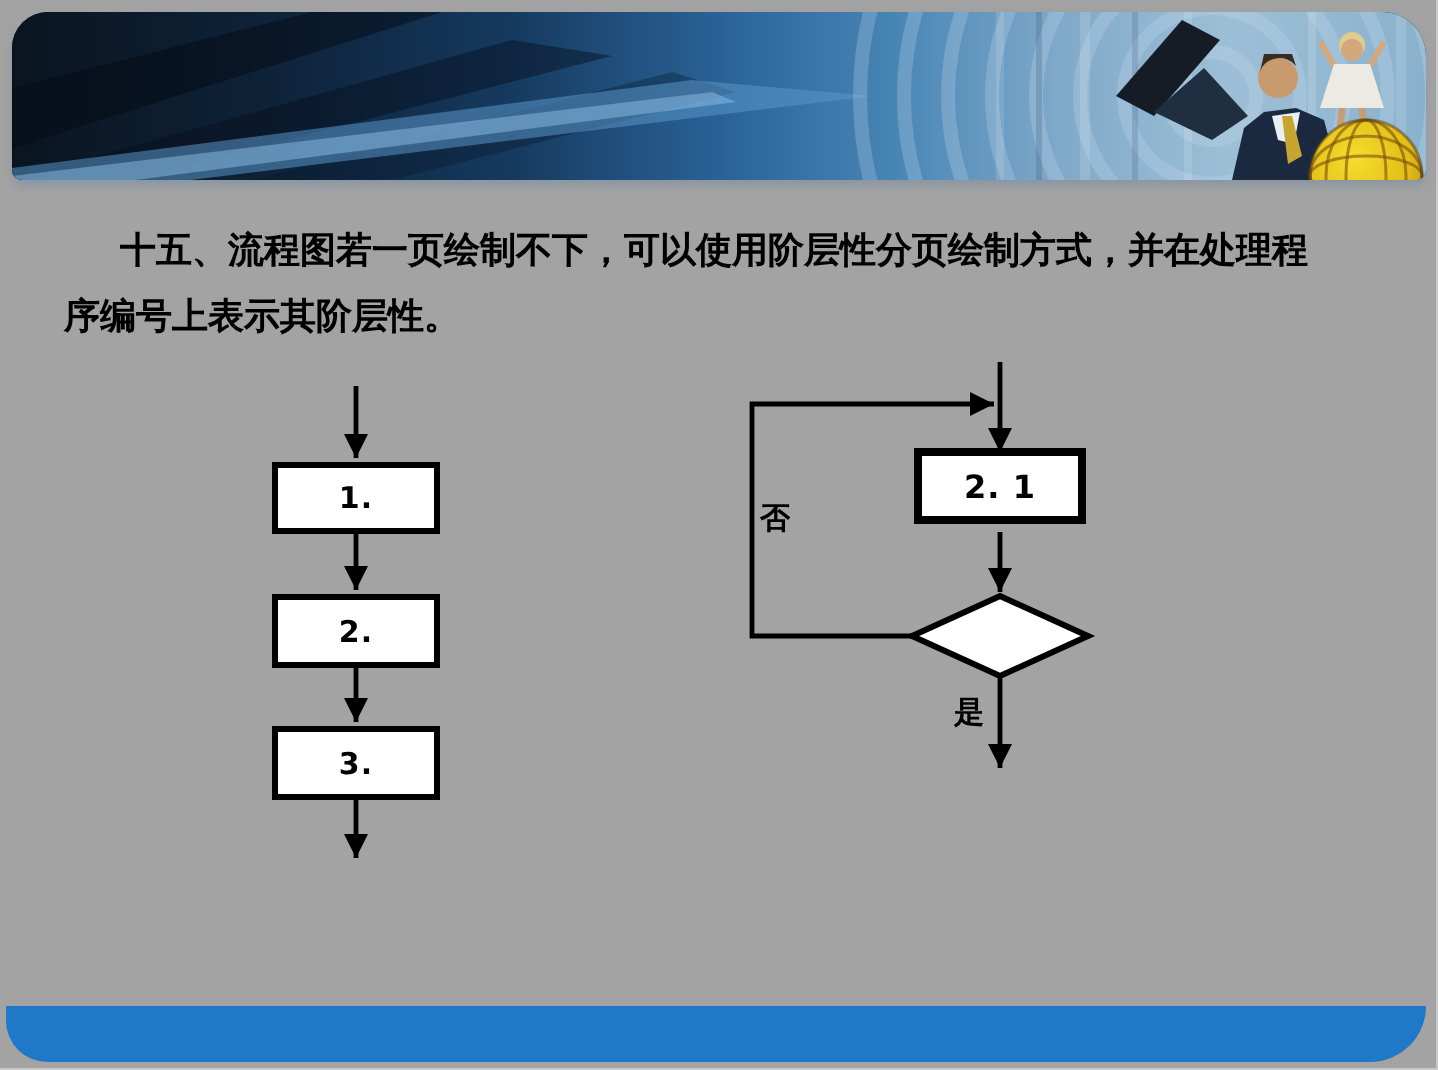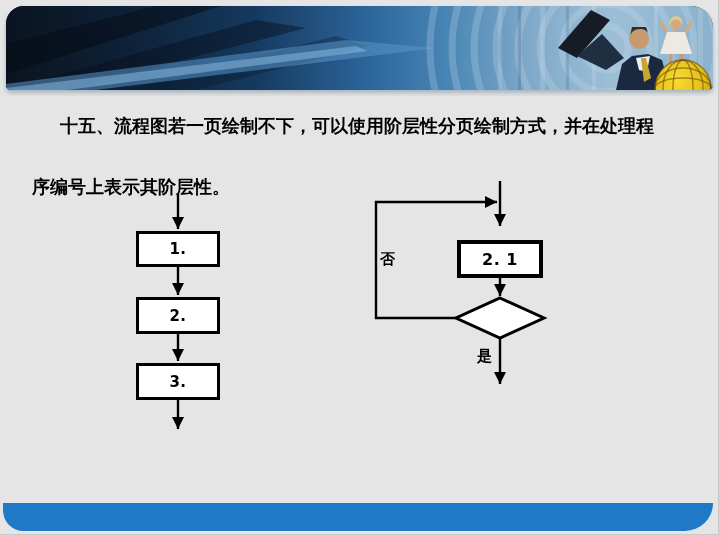--- a/index.html
+++ b/index.html
@@ -1,33 +1,33 @@
 <!DOCTYPE html>
 <html><head>
 <meta charset="utf-8">
 <title>Slide</title>
 <style>
   html,body{margin:0;padding:0;background:#ffffff;}
   .slide{
-    position:relative;width:719px;height:535px;background:#e5e5e5;overflow:hidden;
+    position:relative;width:719px;height:535px;background:#a3a3a3;overflow:hidden;
     font-family:"DejaVu Sans","Liberation Sans",sans-serif;color:#000;
     border-right:1px solid #c9c9c9;border-bottom:1px solid #c9c9c9;box-sizing:border-box;
   }
   
   .banner{
     position:absolute;left:6px;top:6px;width:707px;height:84px;
     border-radius:18px 22px 5px 5px;overflow:hidden;
     box-shadow:0 3px 4px rgba(120,140,160,.55);
     background:#0a1420;
   }
   .banner svg{display:block;width:100%;height:100%;}
   
   .intro-line{position:absolute;font-size:18px;font-weight:bold;line-height:22px;white-space:nowrap;}
   .line1{left:60px;top:115px;}
-  .line2{left:32px;top:148px;margin-top:28px;}
+  .line2{left:32px;top:148px;}
   .example-label{position:absolute;left:64px;top:190px;font-size:17px;font-weight:bold;}
   .caption{position:absolute;top:446px;font-size:17px;font-weight:bold;text-align:center;white-space:nowrap;}
   .caption1{left:98px;width:162px;}
   .caption2{left:330px;width:340px;}
   
   .node{
     position:absolute;display:flex;align-items:center;justify-content:center;
     font-size:15px;font-weight:bold;box-sizing:border-box;background:#fff;
     border:3px solid #000;letter-spacing:0.5px;
   }
@@ -162,20 +162,20 @@
       <line x1="500" y1="266" x2="500" y2="296" marker-end="url(#ah)"></line>
       <line x1="500" y1="338" x2="500" y2="384" marker-end="url(#ah)"></line>
       <polygon class="diamond" points="500,298 544,318 500,338 456,318"></polygon>
     </g>
   </svg>
 
   <div class="node" style="left:136px;top:231px;width:84px;height:36px;">1.</div>
   <div class="node" style="left:136px;top:297px;width:84px;height:37px;">2.</div>
   <div class="node" style="left:136px;top:363px;width:84px;height:37px;">3.</div>
 
-  <div class="node thick" style="left:457px;top:240px;width:86px;height:38px;">2. 1</div>
+  <div class="node thick" style="left:457px;top:224px;width:86px;height:38px;">2. 1</div>
 
   <div class="edge-label" style="left:380px;top:250px;">否</div>
   <div class="edge-label" style="left:477px;top:347px;">是</div>
 
 
   <div class="footer-bar"></div>
 </div>
 
 </body></html>

